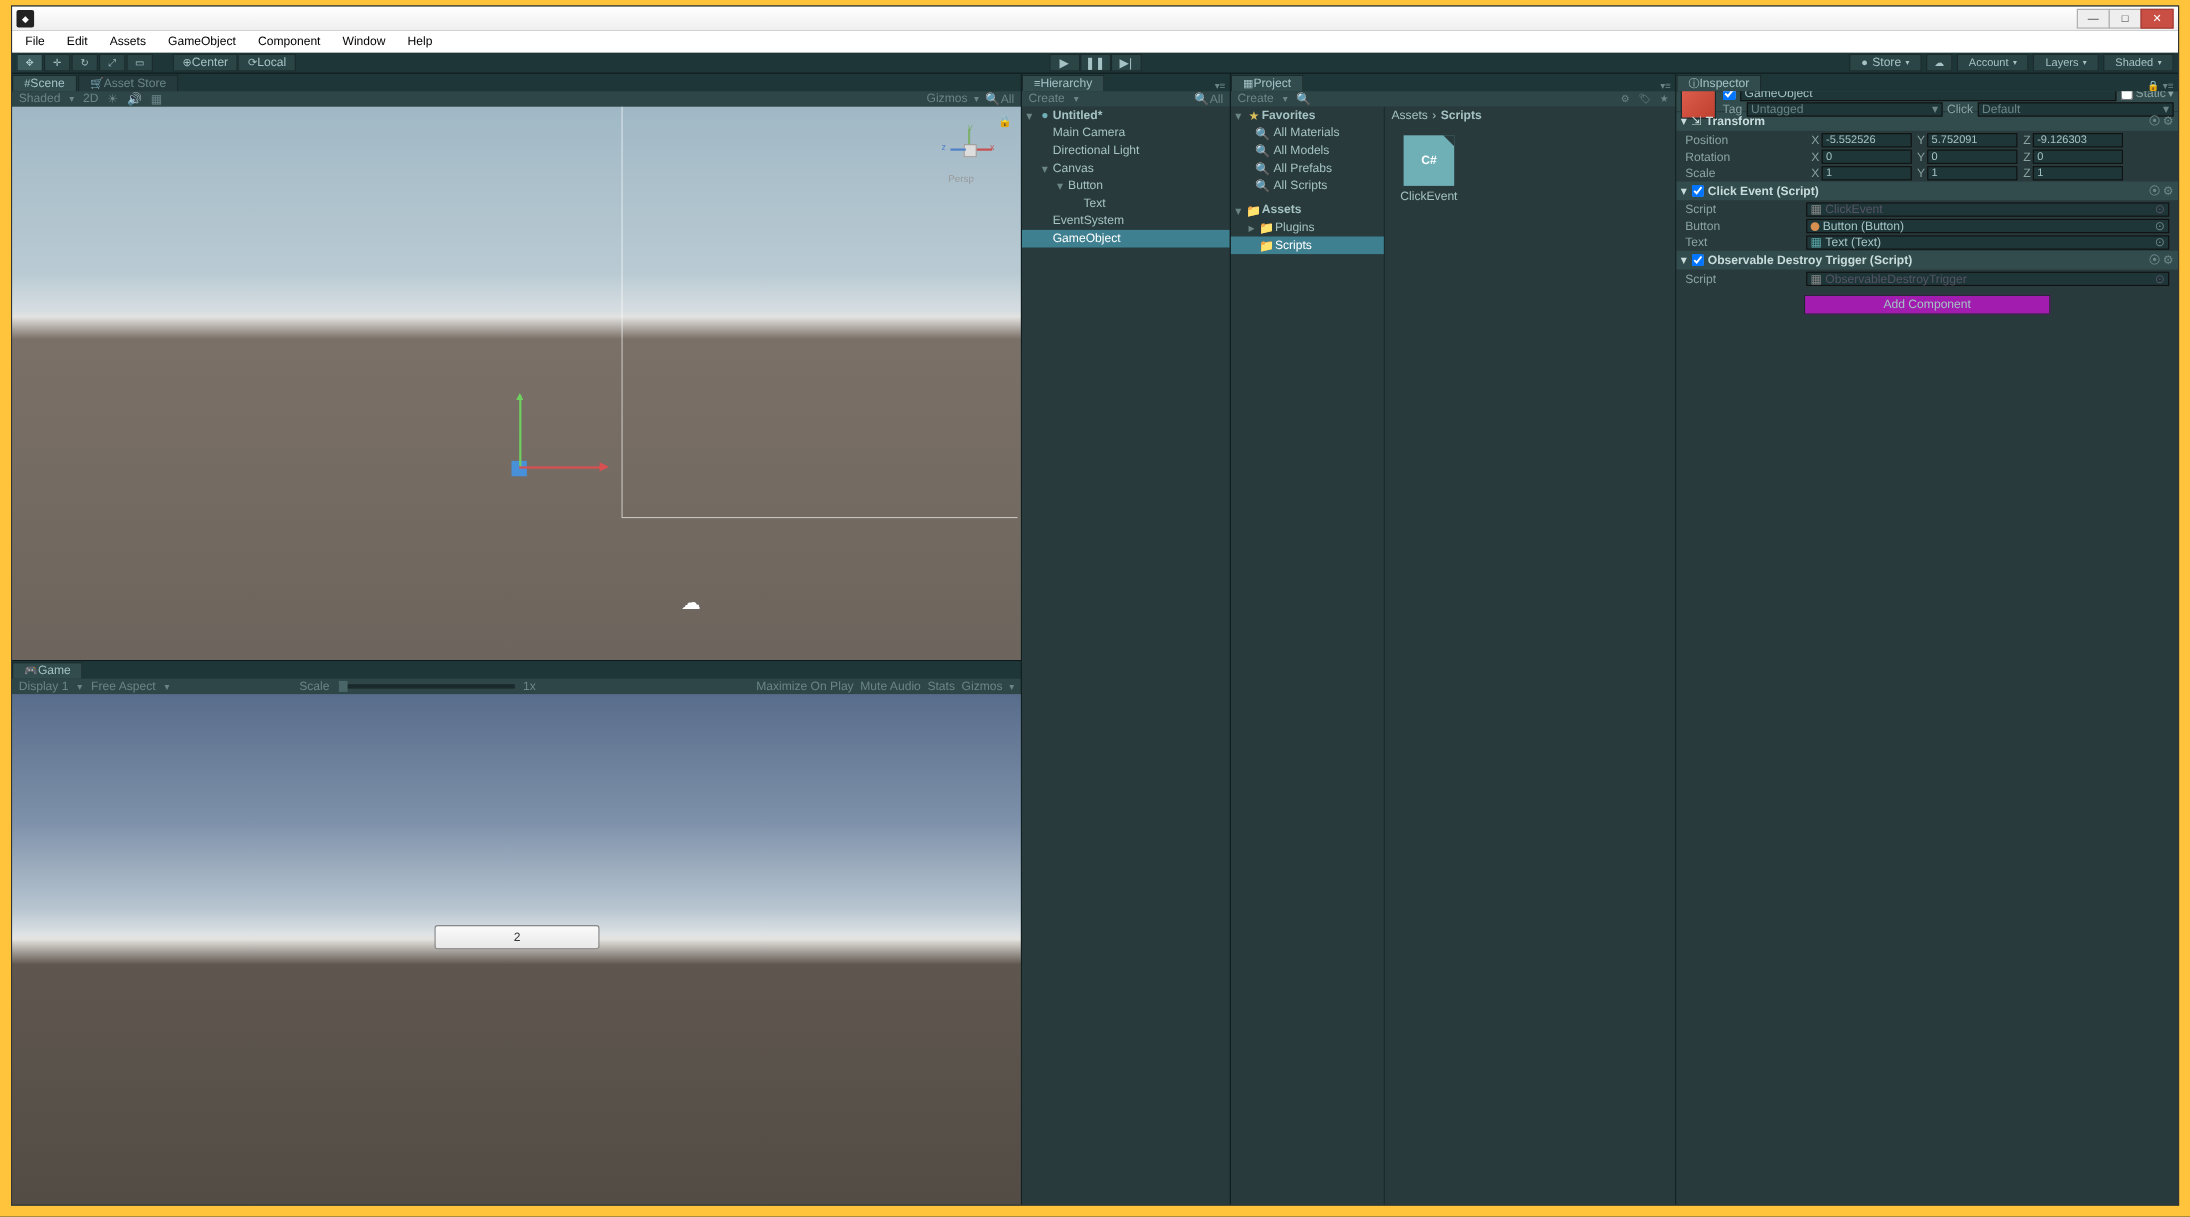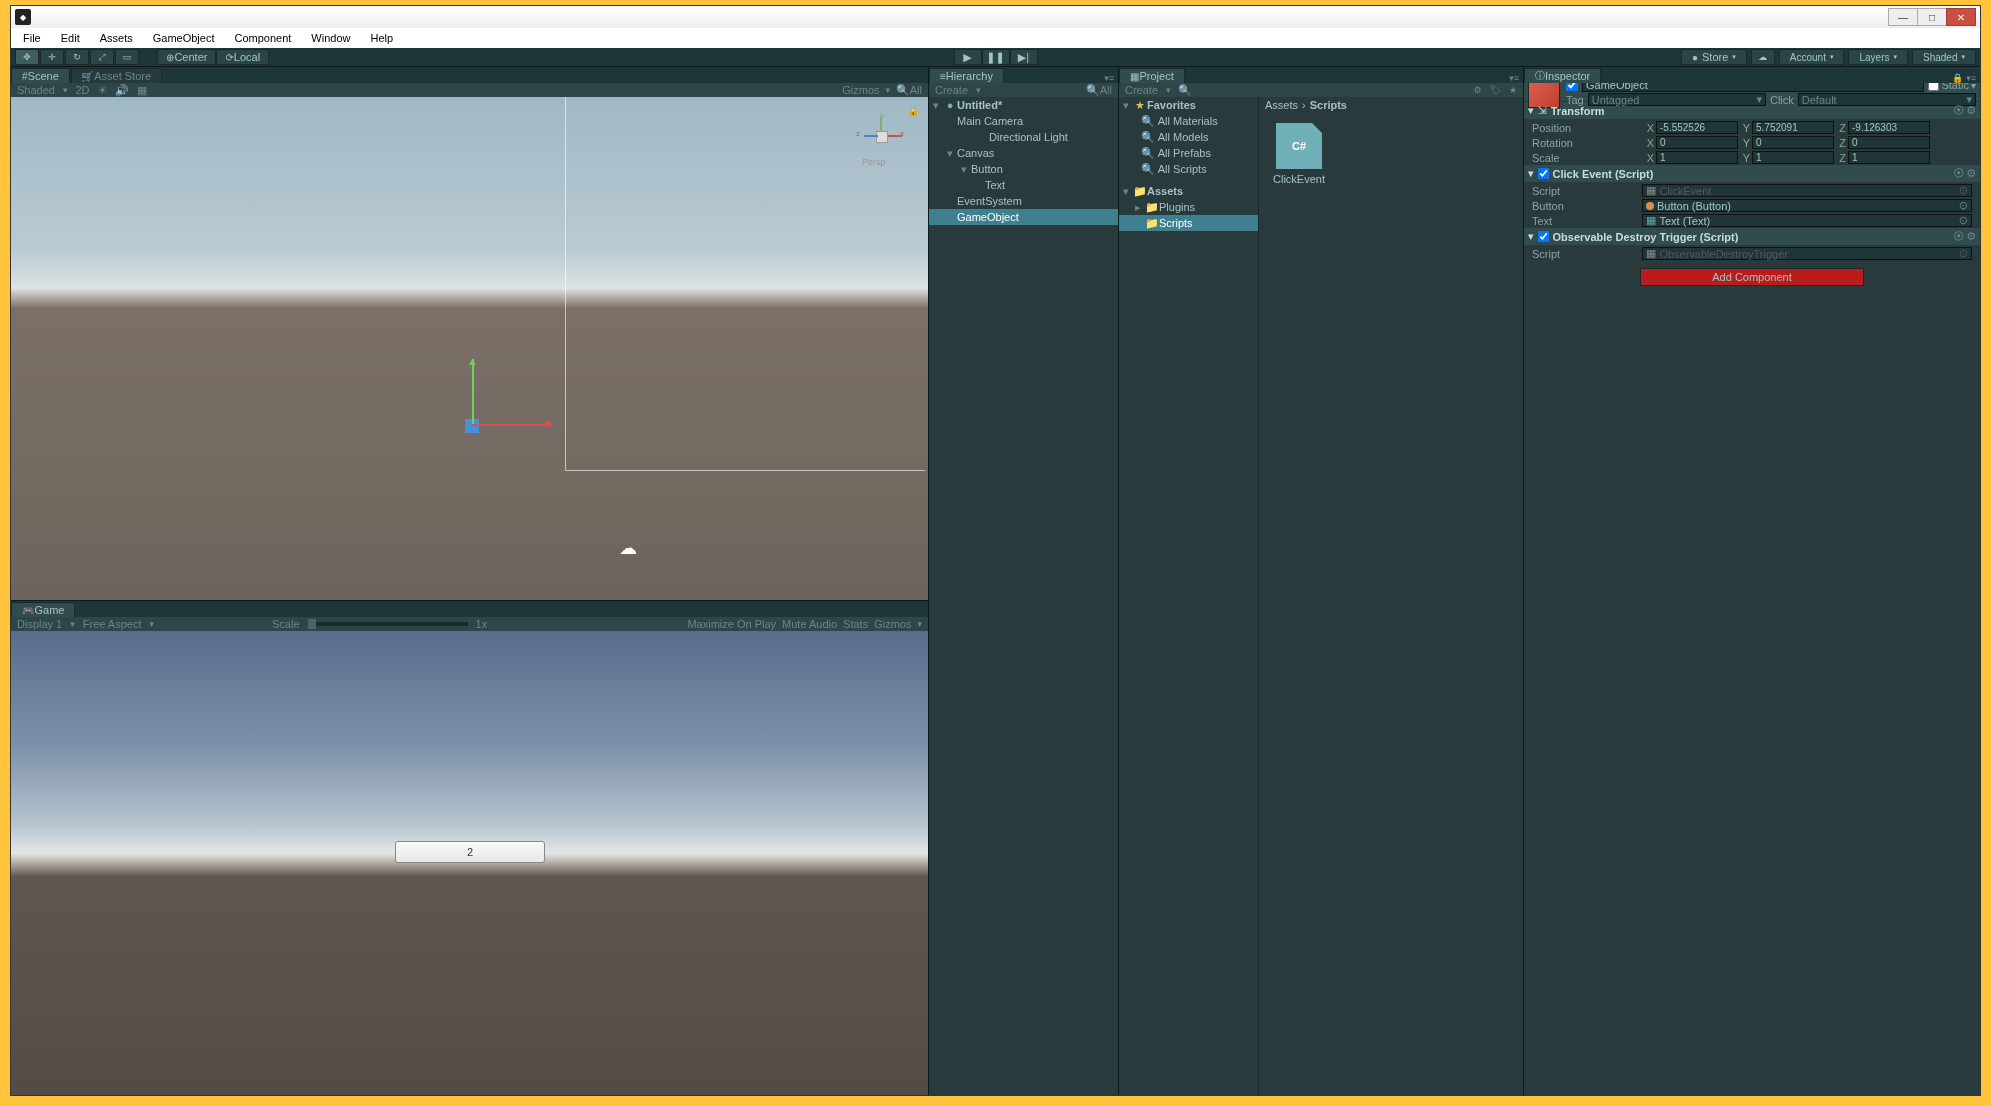--- a/index.html
+++ b/index.html
@@ -57,21 +57,21 @@
 .cube-icon { width:32px; height:32px; background:linear-gradient(135deg,#e06050,#c04030); border:1px solid #1a2a2c; }
 .comp-hdr { height:17px; background:#324b4d; display:flex; align-items:center; padding:0 4px; gap:4px; color:#c8dcdc; font-size:11px; margin-top:1px; }
 .comp-hdr .icons { margin-left:auto; display:flex; gap:2px; font-size:9px; color:#6b8587; }
 .field-row { height:15px; display:flex; align-items:flex-end; padding:0 8px; font-size:10px; color:#a5c3c4; }
 .field-label { width:110px; color:#8aa4a5; }
 .coord { display:flex; gap:2px; align-items:center; }
 .coord-lbl { width:12px; text-align:right; color:#8aa4a5; }
 .coord-val { width:82px; background:#1f3638; border:1px solid #111; height:13px; padding:0 3px; color:#a5c3c4; font-size:10px; display:flex; align-items:center; }
 .obj-field { flex:1; background:#1f3638; border:1px solid #111; height:13px; padding:0 3px; color:#6b8587; display:flex; align-items:center; gap:3px; font-size:10px; }
 .obj-field .dot { width:8px; height:8px; border-radius:50%; }
-.add-comp-btn { margin:8px auto; width:224px; height:18px; background:#b91c1c; border:1px solid #1a2a2c; color:#a5c3c4; display:flex; align-items:center; justify-content:center; font-size:11px; }
+.add-comp-btn { margin:8px auto; width:224px; height:18px; background:#a21caf; border:1px solid #1a2a2c; color:#a5c3c4; display:flex; align-items:center; justify-content:center; font-size:11px; }
 .mini-icon { font-size:9px; }
 .actor { position:absolute; }
 </style>
 </head>
 <body>
 
 <div class="window">
 
   <div class="titlebar">
     <div class="titlebar-icon">◆</div>
@@ -210,21 +210,21 @@
       <div class="panel-body" id="hier-body">
           <div class="tree-row" style="padding-left: 4px;">
             <span class="tree-arrow">▾</span>
             <span class="tree-icon" style="color:#6fb0b7;">●</span>
             <span style="font-weight:bold;">Untitled*</span>
           </div>
           <div class="tree-row" style="padding-left: 18px;">
             <span class="tree-arrow"></span>
             <span>Main Camera</span>
           </div>
-          <div class="tree-row" style="padding-left: 18px; margin-left: 32px;">
+          <div class="tree-row" style="padding-left: 18px;">
             <span class="tree-arrow"></span>
             <span>Directional Light</span>
           </div>
           <div class="tree-row" style="padding-left: 18px;">
             <span class="tree-arrow">▾</span>
             <span>Canvas</span>
           </div>
           <div class="tree-row" style="padding-left: 32px;">
             <span class="tree-arrow">▾</span>
             <span>Button</span>

